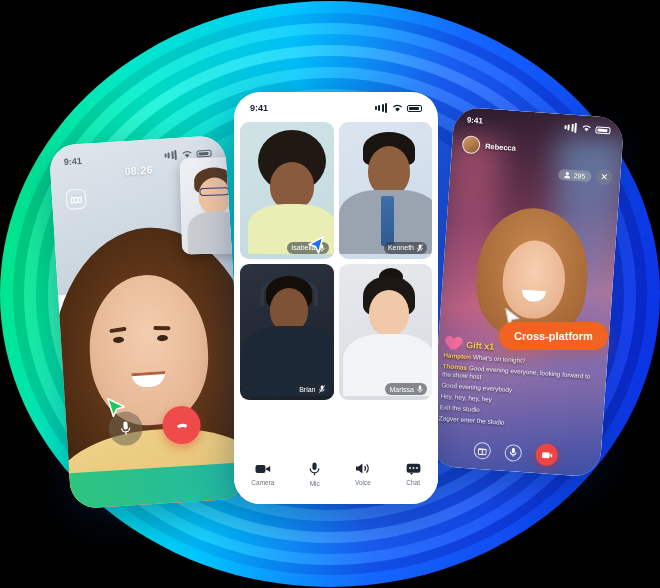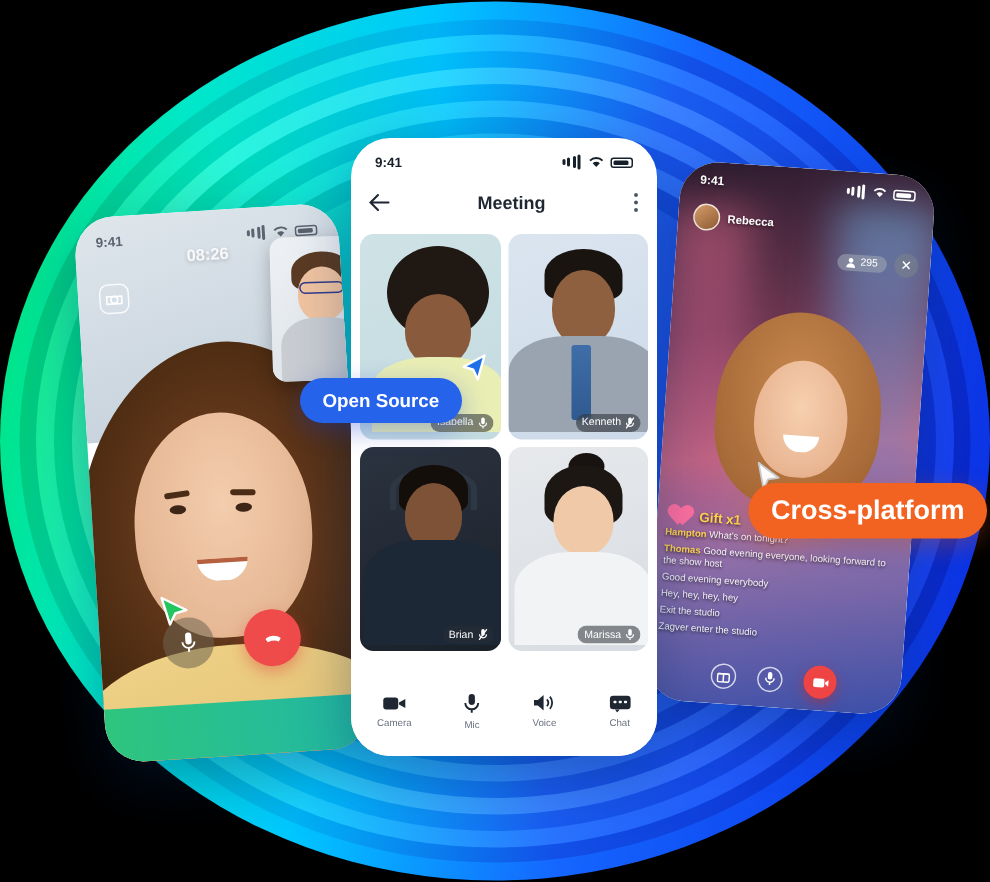--- a/index.html
+++ b/index.html
@@ -206,21 +206,21 @@
   #badge-ui{
     left:10px;top:381px;padding:9px 16px;font-size:13px;
     background:#22cf63;border:2px solid #fff;
     box-shadow:0 5px 16px rgba(20,150,70,.35);
   }
   #badge-os{
     left:200px;top:252px;padding:8px 15px;font-size:12.5px;
     background:#2563eb;box-shadow:0 5px 16px rgba(20,60,200,.35);
   }
   #badge-cp{
-    left:499px;top:322px;padding:8px 15px;font-size:18px;
+    left:499px;top:322px;padding:8px 15px;font-size:11px;
     background:#f26322;box-shadow:0 5px 16px rgba(210,80,20,.35);
   }
   .sig{display:flex;align-items:center;gap:1.5px;}
   .sig i{display:block;width:2px;background:currentColor;border-radius:1px;}
   .batt{width:15px;height:7px;border:1px solid currentColor;border-radius:2px;position:relative;}
   .batt:after{content:"";position:absolute;left:1px;top:1px;bottom:1px;right:2px;background:currentColor;border-radius:1px;}
 </style>
 </head>
 <body>
 
@@ -314,31 +314,20 @@
           <i style="height:8px"></i>
           <i style="height:10px"></i>
         <svg width="11" height="9" viewBox="0 0 11 9" style="margin-left:3px">
             <path d="M5.5 7.4 3.1 4.9a3.4 3.4 0 0 1 4.8 0L5.5 7.4Z" fill="currentColor"></path>
             <path d="M1.3 3.1a6 6 0 0 1 8.4 0" stroke="currentColor" stroke-width="1.3" fill="none"></path>
           </svg>
         <span class="batt" style="margin-left:3px"></span>
       </span>
     </div>
 
-    <div class="cp-bar">
-      <svg width="14" height="12" viewBox="0 0 14 12">
-          <path d="M6 1 1 6l5 5M1 6h12" stroke="#1f2733" stroke-width="1.4" fill="none" stroke-linecap="round"></path>
-        </svg>
-      <div class="cp-title">Meeting</div>
-      <svg width="4" height="14" viewBox="0 0 4 14">
-          <circle cx="2" cy="2" r="1.3" fill="#4b5563"></circle>
-          <circle cx="2" cy="7" r="1.3" fill="#4b5563"></circle>
-          <circle cx="2" cy="12" r="1.3" fill="#4b5563"></circle>
-        </svg>
-    </div>
 
     <div class="cp-grid">
       <div class="tile t1">
         <div class="hair"></div>
         <div class="face"></div>
         <div class="body"></div>
         <div class="tile-name">
           <span>Isabella</span>
           <svg width="6" height="8" viewBox="0 0 6 8">
               <rect x="1.8" y="0.4" width="2.4" height="4.4" rx="1.2" fill="#fff"></rect>
@@ -503,16 +492,15 @@
             <path d="M8.4 4 10.6 2.4v4.2L8.4 5z" fill="#fff"></path>
           </svg>
       </div>
     </div>
 
     <svg class="rp-cursor" width="20" height="22" viewBox="0 0 20 22">
       <path d="M3 2 17 11 10 12.6 7.5 19.5Z" fill="#ffffff" stroke="#c7cdd4" stroke-width="1.2" stroke-linejoin="round"></path>
     </svg>
   </div>
 
-  <div class="badge" id="badge-os">Open Source</div>
   <div class="badge" id="badge-cp">Cross-platform</div>
 
 </div>
 
 </body></html>

